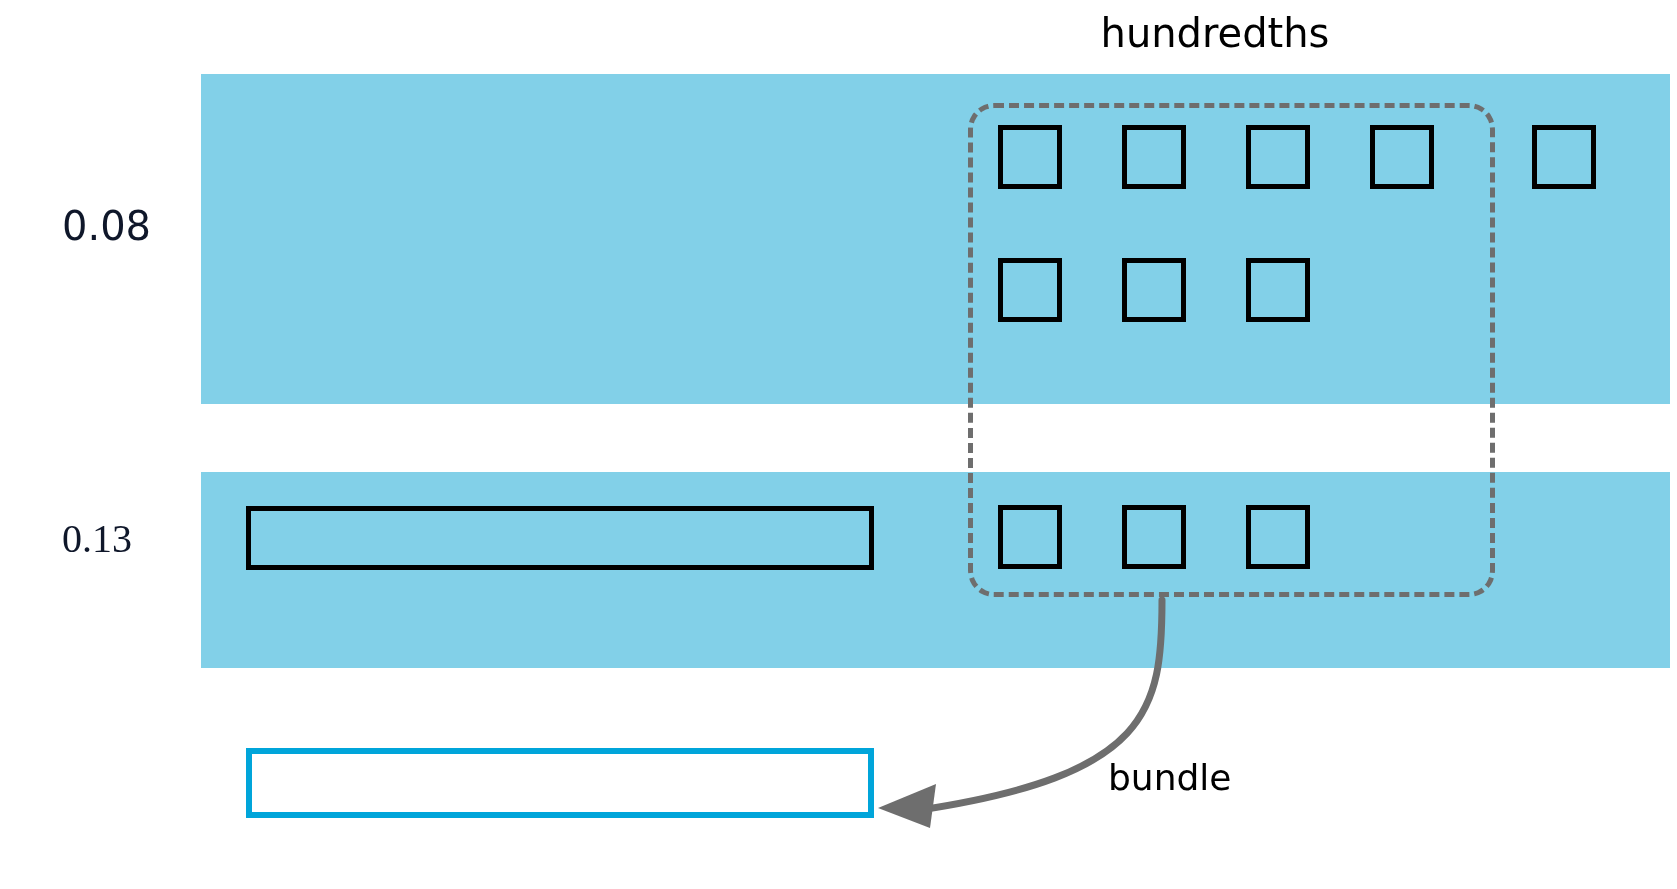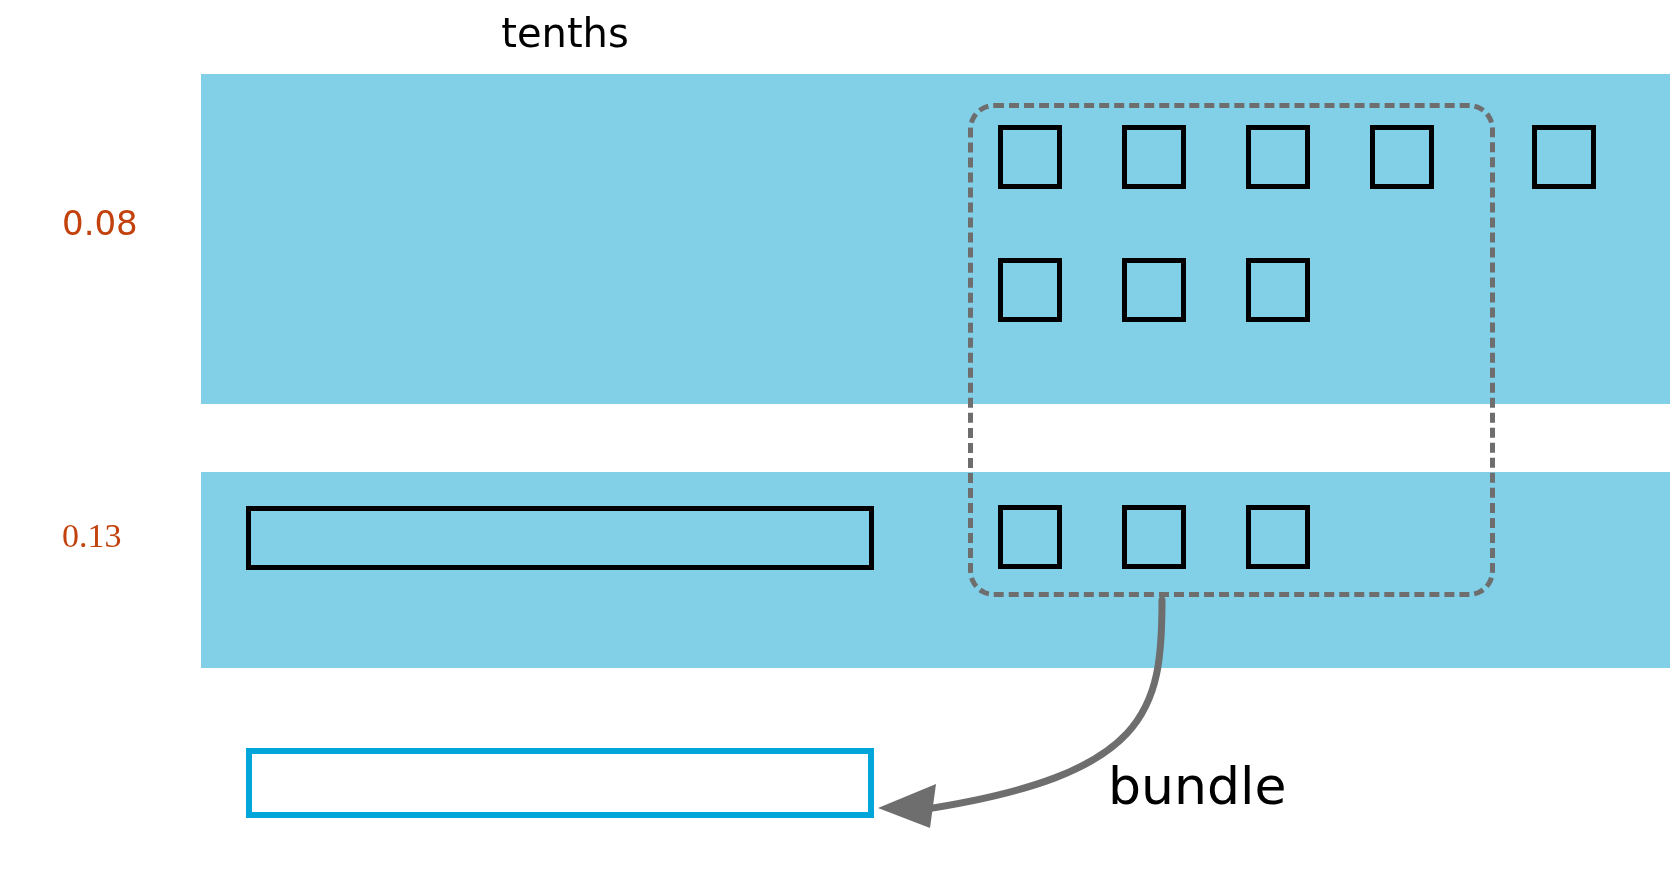--- a/index.html
+++ b/index.html
@@ -26,22 +26,22 @@
     white-space: nowrap;
     text-align: center;
     line-height: 1;
   }
   #header-tenths     { left: 365px; top: 13px; width: 400px; }
   #header-hundredths { left: 1015px; top: 13px; width: 400px; }
 
   
   .row-label {
     position: absolute;
-    font-size: 34px;
-    color: #c2410c;
+    font-size: 40px;
+    color: #0f172a;
     white-space: nowrap;
     line-height: 1;
     text-align: center;
   }
   #label-row-1 { left: 62px; top: 206px; }
   #label-row-2 { left: 62px; top: 519px; font-family: Liberation Serif, serif; }
 
   
   .band {
     position: absolute;
@@ -105,32 +105,32 @@
     left: 850px;
     top: 560px;
     width: 360px;
     height: 270px;
     pointer-events: none;
   }
   #bundle-annotation {
     position: absolute;
     left: 1108px;
     top: 760px;
-    font-size: 52px;
+    font-size: 36px;
     color: #000000;
     white-space: nowrap;
     line-height: 1;
   }
 </style>
 </head>
 <body>
 
 <div id="stage">
 
-  <div class="col-header" id="header-tenths">tenths</div>
+  <div class="col-header" id="header-hundredths">hundredths</div>
 
   <div class="band" id="band-row-1"></div>
   <div class="row-label" id="label-row-1">0.08</div>
 
   <div class="band" id="band-row-2"></div>
   <div class="row-label" id="label-row-2">0.13</div>
 
   <div id="bundle-region"></div>
 
   <div class="unit-square" style="left:998px;  top:125px;"></div>

